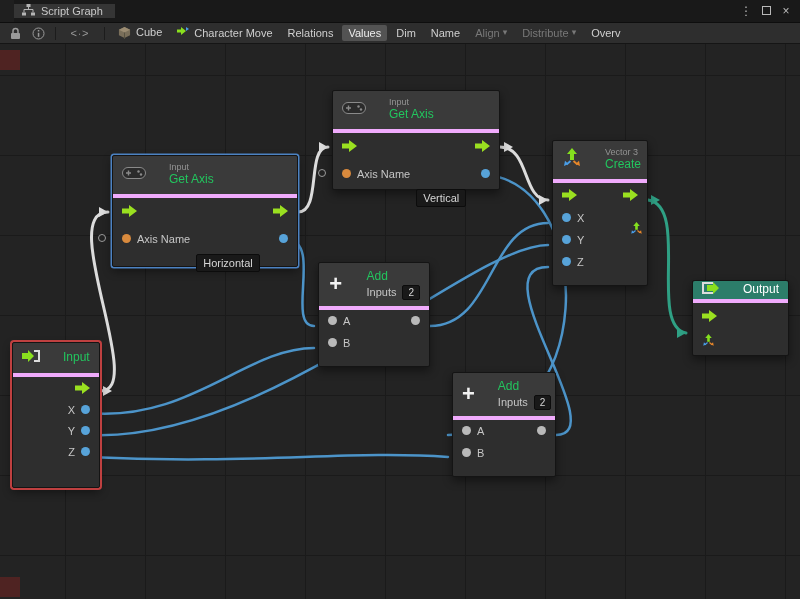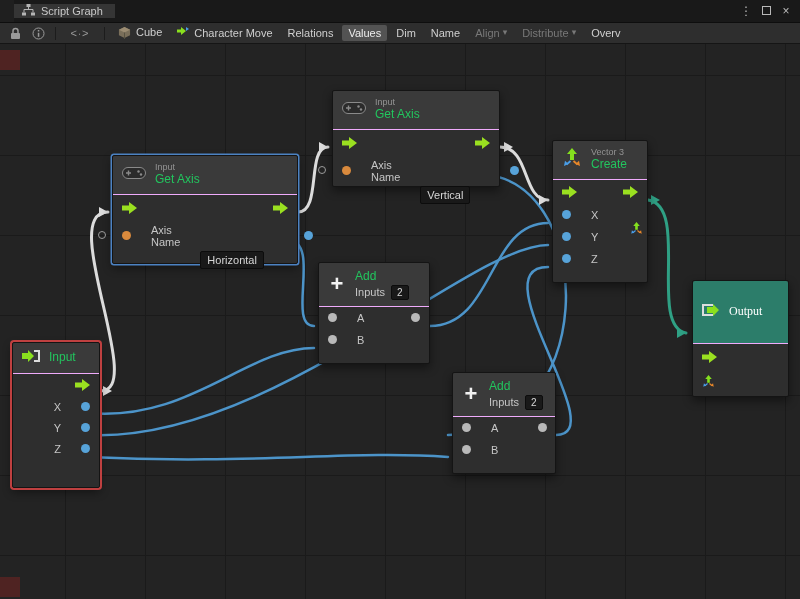--- a/index.html
+++ b/index.html
@@ -36,26 +36,26 @@
     background-size:80px 80px; background-position:65px 31px; overflow:hidden; }
   .corner-red { position:absolute; width:20px; height:20px; background:#4f2322; z-index:0; }
   .edges { position:absolute; left:0; top:0; z-index:1; }
   .edges path { fill:none; }
 
   
   .node { position:absolute; background:#2e2e2e; border:1px solid #141414; border-radius:2px;
     box-shadow:0 4px 10px rgba(0,0,0,.45); z-index:2; color:#ccc; }
   .node.selected { box-shadow:0 0 0 1.5px #4c82c2, 0 4px 10px rgba(0,0,0,.45); }
   .node.error { box-shadow:0 0 0 2px #bf4040, 0 4px 10px rgba(0,0,0,.45); }
-  .node-header { display:flex; align-items:center; gap:9px; padding:6px 9px;
-    background:#3a3a3a; border-bottom:1px solid #f0abfc; border-radius:2px 2px 0 0; }
+  .node-header { display:flex; align-items:center; gap:23px; padding:6px 9px;
+    background:#3a3a3a; border-bottom:4px solid #f0abfc; border-radius:2px 2px 0 0; }
   .node-header.teal { background:#2c7d6a; }
   .cat { display:block; font-size:9px; color:#939393; line-height:1.15; }
   .ttl { display:block; font-size:12px; color:#22c55e; line-height:1.3; }
-  .row { position:relative; display:flex; align-items:center; gap:20px; padding:0 9px; }
+  .row { position:relative; display:flex; align-items:center; gap:6px; padding:0 9px; }
   .row.ctl { height:26px; }
   .row.val { height:30px; }
   .row.port { height:22px; }
   .row.rt { justify-content:flex-end; }
   .spacer { flex:1; }
   .dot { width:9px; height:9px; border-radius:50%; flex:none; }
   .dot.blue { background:#57a3d9; }
   .dot.orange { background:#d98a3d; }
   .dot.gray { background:#b9b9b9; }
   .ring { position:absolute; left:-15px; top:50%; margin-top:-5px; width:8px; height:8px;
@@ -389,21 +389,21 @@
       <span class="dot blue"></span>
     </div>
     <div class="row port rt" style="height:21px;">
       <span class="lbl">Z</span>
       <span class="dot blue"></span>
     </div>
     <div class="foot-lg"></div>
   </div>
 
   <div class="node" style="left:692px; top:236px; width:97px;">
-    <div class="node-header teal" style="padding:22px 9px;font-family:Liberation Serif, serif;">
+    <div class="node-header teal" style="padding:0 9px;">
       <span>
         <svg width="18" height="14" viewBox="0 0 18 14">
             <path d="M11 2H1v10h10" stroke="#ddd" stroke-width="2" fill="none"></path>
             <path d="M5 4h6V1l6 6-6 6V10H5z" fill="#8ae01e"></path>
           </svg>
       </span>
       <span class="ttl" style="color:#fff;">Output</span>
     </div>
     <div class="row ctl">
       <span class="garrow">

